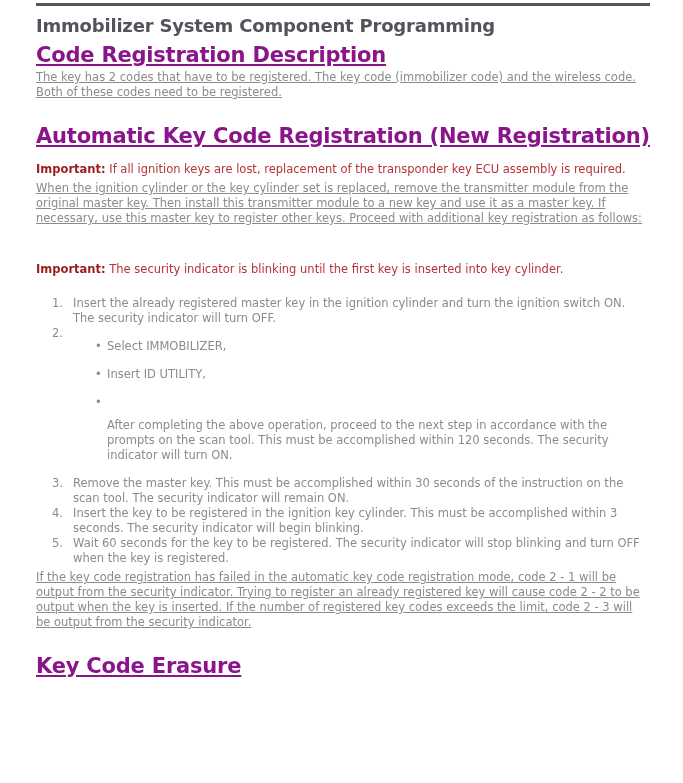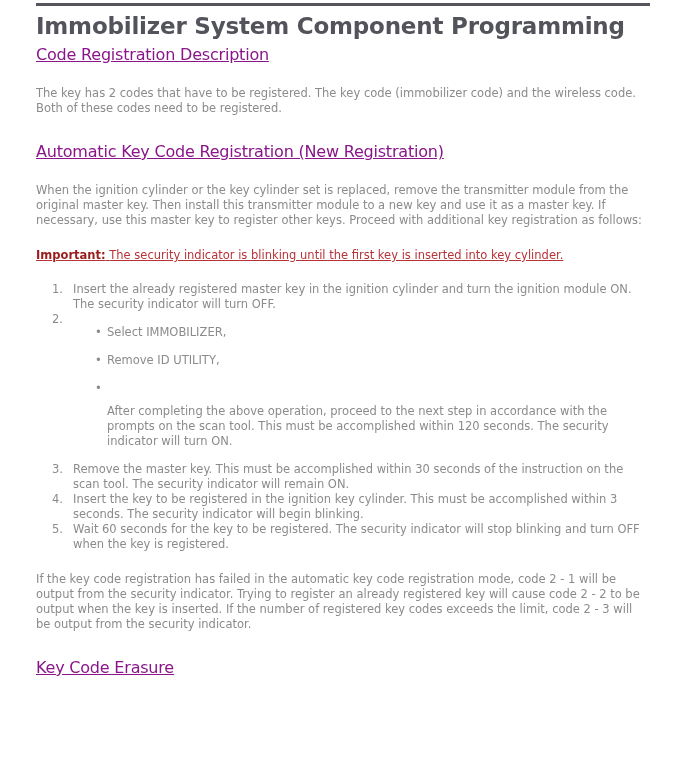--- a/index.html
+++ b/index.html
@@ -25,43 +25,43 @@
     width:614px;
     margin-left:36px;
     padding-top:3px;
   }
   .top-rule{
     height:3px;
     background:var(--rule);
     margin:0;
   }
   h1.page-title{
-    font-size:23px;
+    font-size:18px;
     line-height:24px;
     font-weight:bold;
     color:var(--title-gray);
     letter-spacing:-0.2px;
     margin:8px 0 0 0;
   }
   .section-heading{
     display:inline-block;
-    font-size:16px;
+    font-size:21px;
     line-height:22px;
-    font-weight:normal;
+    font-weight:bold;
     color:var(--heading-purple);
     text-decoration:underline;
     letter-spacing:-0.2px;
     cursor:pointer;
   }
   .hwrap{margin:6px 0 0 0;}
   .hwrap.spaced{margin-top:25px;}
   p.body-para{
     margin:15px 0 0 0;
   }
-  p.body-para.gap{margin-top:20px;}
+  p.body-para.gap{margin-top:4px;text-decoration:underline;}
   .important-para{
     margin:15px 0 0 0;
     color:var(--important-text);
   }
   .important-label{
     font-weight:bold;
     color:var(--important-label);
   }
   .steps{
     margin:19px 0 0 0;
@@ -104,45 +104,46 @@
   <div class="hwrap">
     <span class="section-heading">Code Registration Description</span>
   </div>
 
   <p class="body-para gap">The key has 2 codes that have to be registered. The key code (immobilizer code) and the wireless code. Both of these codes need to be registered.</p>
 
   <div class="hwrap spaced">
     <span class="section-heading">Automatic Key Code Registration (New Registration)</span>
   </div>
 
+  <p class="important-para"><span class="important-label">Important:</span> <span>If all ignition keys are lost, replacement of the transponder key ECU assembly is required.</span></p>
 
 
 
   <p class="body-para gap">When the ignition cylinder or the key cylinder set is replaced, remove the transmitter module from the original master key. Then install this transmitter module to a new key and use it as a master key. If necessary, use this master key to register other keys. Proceed with additional key registration as follows:</p>
 
-  <p class="important-para" style="margin-top:20px;text-decoration:underline;"><span class="important-label">Important:</span> <span>The security indicator is blinking until the first key is inserted into key cylinder.</span></p>
+  <p class="important-para" style="margin-top:36px;"><span class="important-label">Important:</span> <span>The security indicator is blinking until the first key is inserted into key cylinder.</span></p>
 
   <div class="steps">
 
     <div class="step">
       <span class="step-marker">1.</span>
-      <span class="step-body">Insert the already registered master key in the ignition cylinder and turn the ignition module ON. The security indicator will turn OFF.</span>
+      <span class="step-body">Insert the already registered master key in the ignition cylinder and turn the ignition switch ON. The security indicator will turn OFF.</span>
     </div>
 
     <div class="step">
       <span class="step-marker">2.</span>
       <div class="step-body">
 
         <div class="substep">
           <span class="substep-bullet">•</span>
           <span>Select IMMOBILIZER,</span>
         </div>
         <div class="substep">
           <span class="substep-bullet">•</span>
-          <span>Remove ID UTILITY,</span>
+          <span>Insert ID UTILITY,</span>
         </div>
         <div class="substep">
           <span class="substep-bullet">•</span>
         </div>
 
         <div class="substep-note">After completing the above operation, proceed to the next step in accordance with the prompts on the scan tool. This must be accomplished within 120 seconds. The security indicator will turn ON.</div>
       </div>
     </div>
 
     <div class="step">

